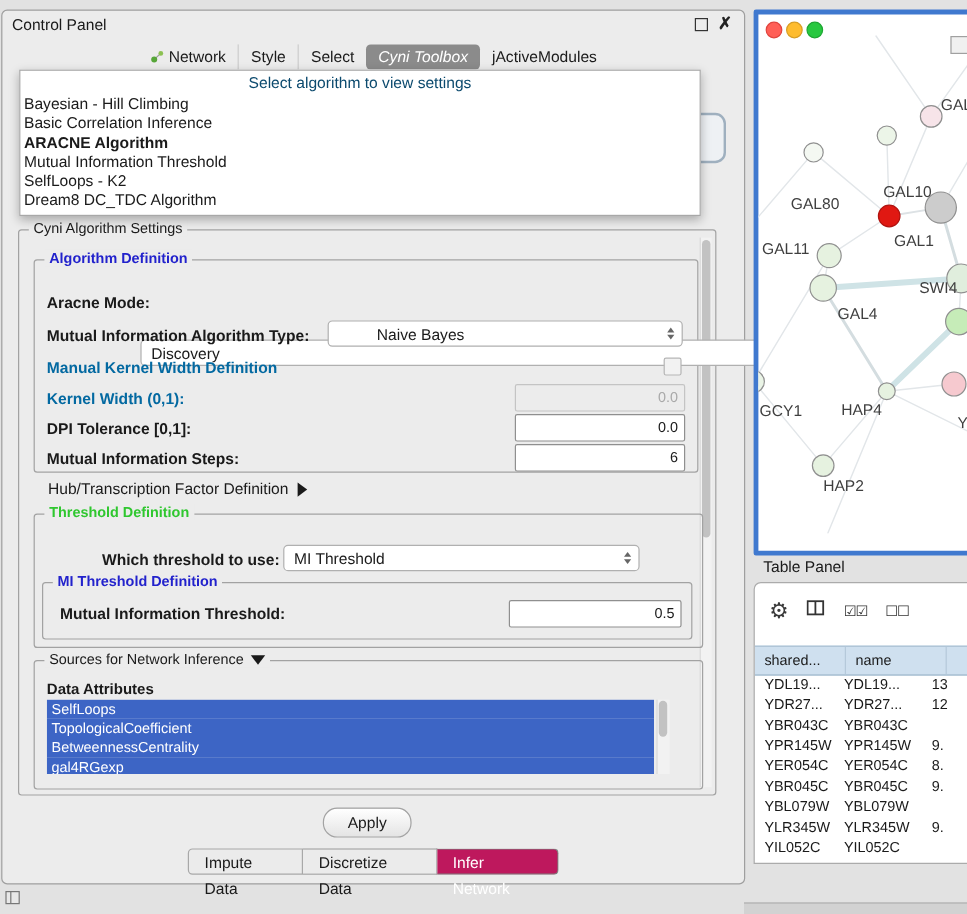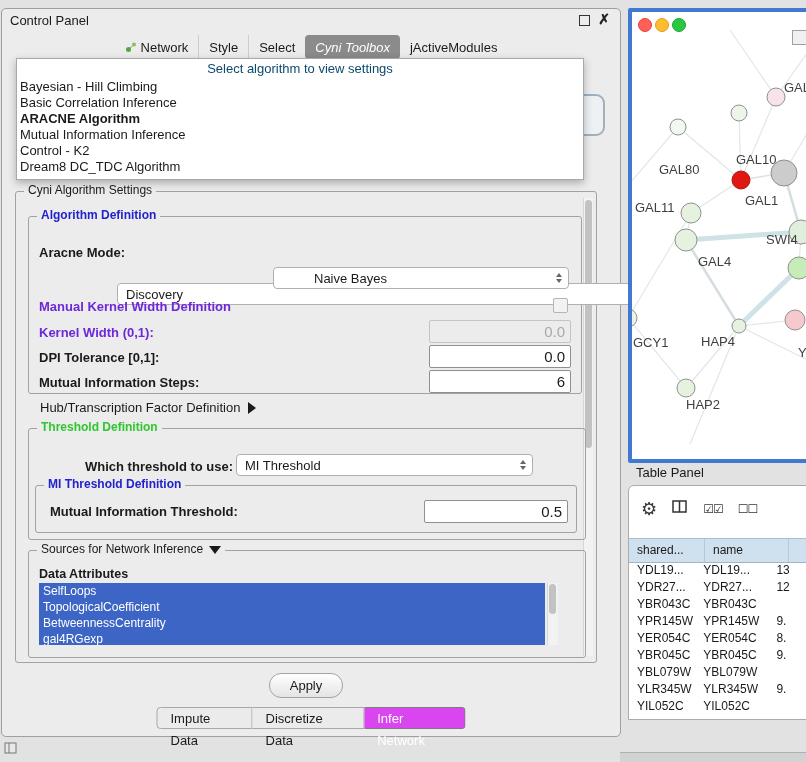--- a/index.html
+++ b/index.html
@@ -6,42 +6,42 @@
   #app{position:relative;width:806px;height:762px;overflow:hidden;background:#e2e2e2;
        font-family:"Liberation Sans",sans-serif;color:#1a1a1a;}
   
   .cp{position:absolute;left:1px;top:8px;width:618px;height:727px;background:#ececec;
       border:1px solid #9f9f9f;border-radius:5px;}
   .titlebar{position:absolute;left:0;top:0;right:0;height:22px;}
   .titlebar .title{position:absolute;left:8px;top:4px;font-size:13px;}
   .float-ic{position:absolute;right:30px;top:6px;width:9px;height:9px;border:1px solid #333;background:transparent;}
   .close-ic{position:absolute;right:10px;top:2px;font-size:14px;font-weight:bold;color:#222;cursor:default;}
   
-  .tabbar{position:absolute;left:0;right:0;top:26px;height:24px;display:flex;justify-content:center;}
+  .tabbar{position:absolute;left:0;right:0;top:26px;height:24px;display:flex;justify-content:center;align-items:center;}
   .tab{font-size:13px;padding:3px 10px;display:flex;align-items:center;gap:4px;}
   .tab + .tab{border-left:1px solid #cdcdcd;}
   .tab.sel{background:var(--selected-tab-gray);color:#fff;border-radius:4px;border-left:none;font-style:italic;}
   .tab.sel + .tab{border-left:none;}
   .tabicon{display:inline-block;width:12px;height:12px;}
   
   .popup{position:absolute;left:14px;top:49px;width:566px;height:120px;background:#fff;
          border:1px solid #a8a8a8;box-shadow:0 3px 8px rgba(0,0,0,.28);z-index:20;}
   .popup .ph{height:20px;line-height:20px;text-align:center;color:#0c4a6e;font-size:13px;}
   .algo-item{height:16px;line-height:16px;font-size:13px;padding-left:3px;white-space:nowrap;}
   .algo-item.bold{font-weight:bold;}
   .frag{position:absolute;left:566px;top:85px;width:33px;height:38px;border:2px solid #9fb0bf;
         border-radius:9px;background:#eef1f4;z-index:5;}
   
   .groupbox{position:absolute;border:1px solid #a2a2a2;border-radius:3px;}
   .legend{position:absolute;top:-9px;left:8px;background:#ececec;padding:0 4px;font-size:12px;white-space:nowrap;}
   .legend.blue{color:var(--group-title-blue);font-weight:bold;}
   .legend.green{color:var(--group-title-green);font-weight:bold;}
   .flabel{position:absolute;font-weight:bold;font-size:13px;white-space:nowrap;}
-  .flabel.dis{color:#6d28d9;}
-  .field{position:absolute;height:21px;border:1px solid #8f8f8f;background:#fff;font-size:15px;
+  .flabel.dis{color:#0369a1;}
+  .field{position:absolute;height:21px;border:1px solid #8f8f8f;background:#fff;font-size:12px;
          text-align:right;padding:0 5px;line-height:21px;border-radius:2px;box-sizing:content-box;}
   .field.dis{background:#ececec;border-color:#c4c4c4;color:#a9a9a9;}
   .combo{position:absolute;height:22px;background:#fff;border:1px solid #b0b0b0;border-radius:4px;
          font-size:13px;line-height:22px;padding:0 20px 0 8px;box-sizing:border-box;}
   .arrows{position:absolute;right:6px;top:5px;display:flex;flex-direction:column;gap:2px;}
   .arrows i{display:block;width:0;height:0;border-left:3.5px solid transparent;border-right:3.5px solid transparent;}
   .arrows .up{border-bottom:4px solid #666;}
   .arrows .dn{border-top:4px solid #666;}
   .checkbox{position:absolute;width:13px;height:13px;border:1px solid #b5b5b5;background:#f2f2f2;border-radius:2px;}
   .play-ic{display:inline-block;width:0;height:0;border-top:6px solid transparent;border-bottom:6px solid transparent;
@@ -50,21 +50,21 @@
            border-top:8px solid #1a1a1a;margin-left:6px;vertical-align:-1px;}
   .sel-item{height:16px;line-height:16px;font-size:12px;color:#fff;background:var(--selection-blue);padding-left:4px;}
   .vscroll{position:absolute;background:#f2f2f2;border-left:1px solid #d7d7d7;}
   .vthumb{position:absolute;background:#c2c2c2;border-radius:4px;}
   .apply{position:absolute;left:267px;top:664px;width:72px;height:23px;border:1px solid #a3a3a3;border-radius:12px;
          background:linear-gradient(#ffffff,#e4e4e4);font-size:13px;text-align:center;line-height:23px;}
   .btabs{position:absolute;left:50%;transform:translateX(-50%);top:698px;height:22px;display:flex;}
   .btab{font-size:13px;padding:0 13px;line-height:22px;background:#ebebeb;border:1px solid #a8a8a8;border-left:none;}
   .btab:first-child{border-left:1px solid #a8a8a8;border-radius:4px 0 0 4px;}
   .btab:last-child{border-radius:0 4px 4px 0;}
-  .btab.sel{background:#d946ef;color:#fff;border-color:#7c7c7c;}
+  .btab.sel{background:#be185d;color:#fff;border-color:#7c7c7c;}
   
   .netwin{position:absolute;left:628px;top:8px;width:192px;height:447px;background:#fff;
           border:4px solid var(--network-border);border-radius:2px;box-sizing:content-box;}
   .light{position:absolute;width:12px;height:12px;border-radius:50%;top:6px;}
   .netsvg{position:absolute;left:0;top:0;}
   .nlabel{font-family:"Liberation Sans",sans-serif;font-size:13px;fill:#3f3f3f;}
   .nettool{position:absolute;left:160px;top:18px;width:13px;height:13px;border:1px solid #a0a0a0;background:#f0f0f0;}
   
   .tp-title{position:absolute;left:636px;top:465px;font-size:13px;}
   .tablewin{position:absolute;left:628px;top:485px;width:192px;height:233px;background:#fff;
@@ -131,20 +131,21 @@
 
         <span class="flabel" style="left:10px;top:28px;">Aracne Mode:</span>
         <div class="combo" style="left:88px;top:23px;width:536px;margin-top:43px;">
           <span>Discovery</span>
           <span class="arrows">
               <i class="up"></i>
               <i class="dn"></i>
             </span>
         </div>
 
+        <span class="flabel" style="left:10px;top:55px;">Mutual Information Algorithm Type:</span>
         <div class="combo" style="left:244px;top:50px;width:296px;padding-left:40px;">
           <span>Naive Bayes</span>
           <span class="arrows">
               <i class="up"></i>
               <i class="dn"></i>
             </span>
         </div>
 
         <span class="flabel dis" style="left:10px;top:82px;">Manual Kernel Width Definition</span>
         <span class="checkbox" style="left:524px;top:81px;"></span>
@@ -205,22 +206,22 @@
         <div class="btab sel">Infer Network</div>
       </div>
 
     <div class="frag"></div>
     <div class="popup">
       <div class="ph">Select algorithm to view settings</div>
       <div>
           <div class="algo-item">Bayesian - Hill Climbing</div>
           <div class="algo-item">Basic Correlation Inference</div>
           <div class="algo-item bold">ARACNE Algorithm</div>
-          <div class="algo-item">Mutual Information Inference</div>
-          <div class="algo-item">Control - K2</div>
+          <div class="algo-item">Mutual Information Threshold</div>
+          <div class="algo-item">SelfLoops - K2</div>
           <div class="algo-item">Dream8 DC_TDC Algorithm</div>
         </div>
     </div>
   </div>
 
   <div class="netwin">
     <svg class="netsvg" width="184" height="439">
         <line x1="144" y1="85" x2="109" y2="168" stroke-width="1.2" stroke="#e2e6e9" stroke-linecap="round"></line>
         <line x1="107" y1="101" x2="109" y2="168" stroke-width="1.2" stroke="#e2e6e9" stroke-linecap="round"></line>
         <line x1="46" y1="115" x2="109" y2="168" stroke-width="1.2" stroke="#e2e6e9" stroke-linecap="round"></line>

